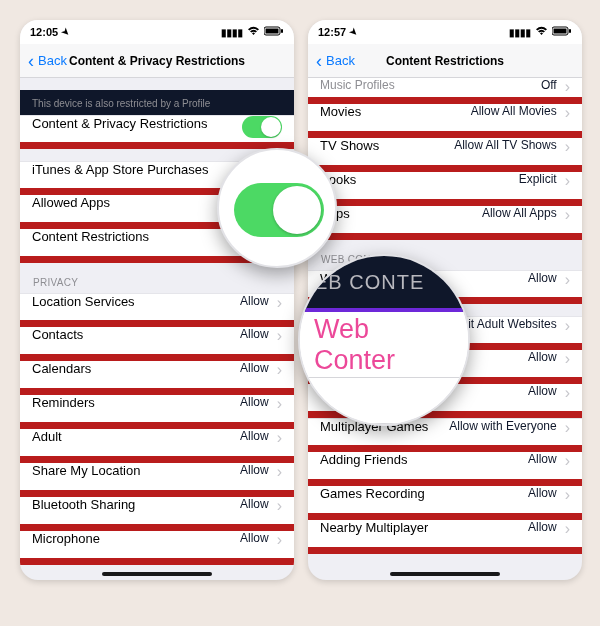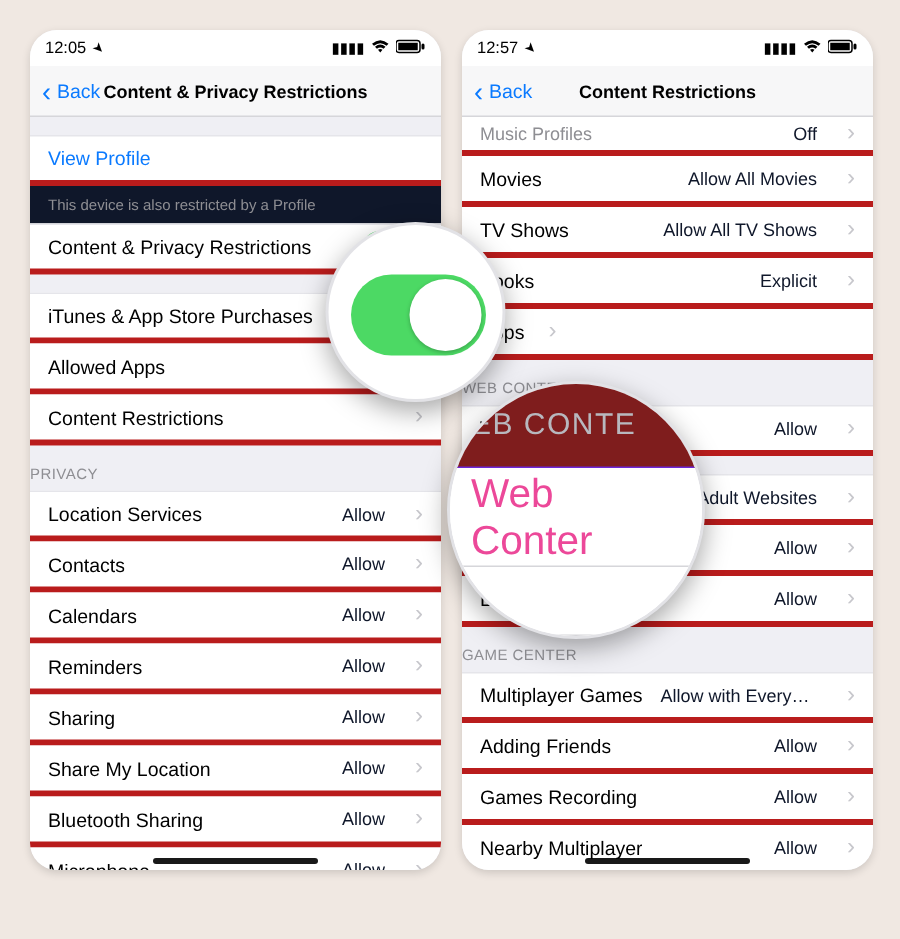--- a/index.html
+++ b/index.html
@@ -31,21 +31,21 @@
   .phone.left  { left: 0; }
   .phone.right { left: 288px; width: 274px; }
   
   .status {
     height: 24px;
     background: #fff;
     display: flex;
     align-items: center;
     padding: 0 10px;
     font-size: 11px;
-    font-weight: 400;
+    font-weight: 700;
     color: #000;
     position: relative;
   }
   .status .time { }
   .status .loc-arrow { margin-left: 4px; font-size: 9px; transform: rotate(45deg); display:inline-block;}
   .status .right-icons {
     position: absolute;
     right: 10px;
     top: 0;
     height: 24px;
@@ -87,36 +87,35 @@
   .list { }
   .section-note {
     font-size: 10px;
     color: #8e8e93;
     padding: 8px 12px 6px;
     background: #0f172a;
   }
   .section-header {
     font-size: 10px;
     color: #8e8e93;
-    padding: 14px 0 5px;
+    padding: 14px 13px 5px;
     background: #efeff4;
     text-transform: uppercase;
     letter-spacing: 0.3px;
   }
   .row {
     background: #ffffff;
     display: flex;
-    align-items: center;
+    align-items: flex-start;
     padding: 0 12px;
     height: 34px;
     font-size: 13px;
     color: #000;
-    border-bottom: 4px solid #b91c1c;
+    border-bottom: 7px solid #b91c1c;
     position: relative;
-    gap: 12px;
   }
   .row.first { border-top: 1px solid #e5e5ea; }
   .row .label { flex: 0 1 auto; white-space: nowrap; overflow: hidden; text-overflow: ellipsis;}
   .row .value {
     flex: 1;
     text-align: right;
     color: #0f172a;
     font-size: 12px;
     padding-right: 4px;
     white-space: nowrap;
@@ -200,27 +199,27 @@
     border-radius: 50%;
     position: absolute;
     right: 3px;
     top: 3px;
     box-shadow: 0 1px 3px rgba(0,0,0,0.25);
   }
   
   .web-lens .ghost-row {
     position: absolute;
     left: 0; right: 0;
-    border-bottom: 1px solid #6d28d9;
+    border-bottom: 4px solid #6d28d9;
     color: #b8b8be;
     font-size: 22px;
     padding: 0 14px;
     display: flex;
     align-items: center;
-    background: #7f1d1d;
+    background: #0f172a;
   }
   .web-lens .ghost-row.top {
     top: 0;
     height: 56px;
     font-size: 20px;
     letter-spacing: 1px;
   }
   .web-lens .main-row {
     position: absolute;
     left: 0; right: 0;
@@ -271,23 +270,20 @@
     <div class="nav">
       <div class="back">
         <span class="chev">‹</span>
         <span>Back</span>
       </div>
       <div class="title">Content &amp; Privacy Restrictions</div>
     </div>
 
     <div class="list">
       <div class="spacer"></div>
-      <div class="row link first">
-        <span class="label">View Profile</span>
-      </div>
       <div class="section-note">This device is also restricted by a Profile</div>
       <div class="row first">
         <span class="label">Content &amp; Privacy Restrictions</span>
         <div class="toggle">
             <div class="knob"></div>
           </div>
       </div>
       <div class="spacer"></div>
       <div class="row first">
         <span class="label">iTunes &amp; App Store Purchases</span>
@@ -321,21 +317,21 @@
         <span class="label">Calendars</span>
         <span class="value">Allow</span>
         <span class="chev">›</span>
       </div>
       <div class="row">
         <span class="label">Reminders</span>
         <span class="value">Allow</span>
         <span class="chev">›</span>
       </div>
       <div class="row">
-        <span class="label">Sharing</span>
+        <span class="label">Adult</span>
         <span class="value">Allow</span>
         <span class="chev">›</span>
       </div>
       <div class="row">
         <span class="label">Share My Location</span>
         <span class="value">Allow</span>
         <span class="chev">›</span>
       </div>
       <div class="row">
         <span class="label">Bluetooth Sharing</span>
@@ -396,20 +392,21 @@
         <span class="value">Allow All TV Shows</span>
         <span class="chev">›</span>
       </div>
       <div class="row">
         <span class="label">Books</span>
         <span class="value">Explicit</span>
         <span class="chev">›</span>
       </div>
       <div class="row">
         <span class="label">Apps</span>
+        <span class="value">Allow All Apps</span>
         <span class="chev">›</span>
       </div>
 
       <div class="section-header">Web Content</div>
       <div class="row first">
         <span class="label">Web Content</span>
         <span class="value">Allow</span>
         <span class="chev">›</span>
       </div>
 
@@ -423,21 +420,20 @@
         <span class="label">Web Search Content</span>
         <span class="value">Allow</span>
         <span class="chev">›</span>
       </div>
       <div class="row">
         <span class="label">Explicit Language</span>
         <span class="value">Allow</span>
         <span class="chev">›</span>
       </div>
 
-      <div class="section-header">Game Center</div>
       <div class="row first">
         <span class="label">Multiplayer Games</span>
         <span class="value">Allow with Everyone</span>
         <span class="chev">›</span>
       </div>
       <div class="row">
         <span class="label">Adding Friends</span>
         <span class="value">Allow</span>
         <span class="chev">›</span>
       </div>

